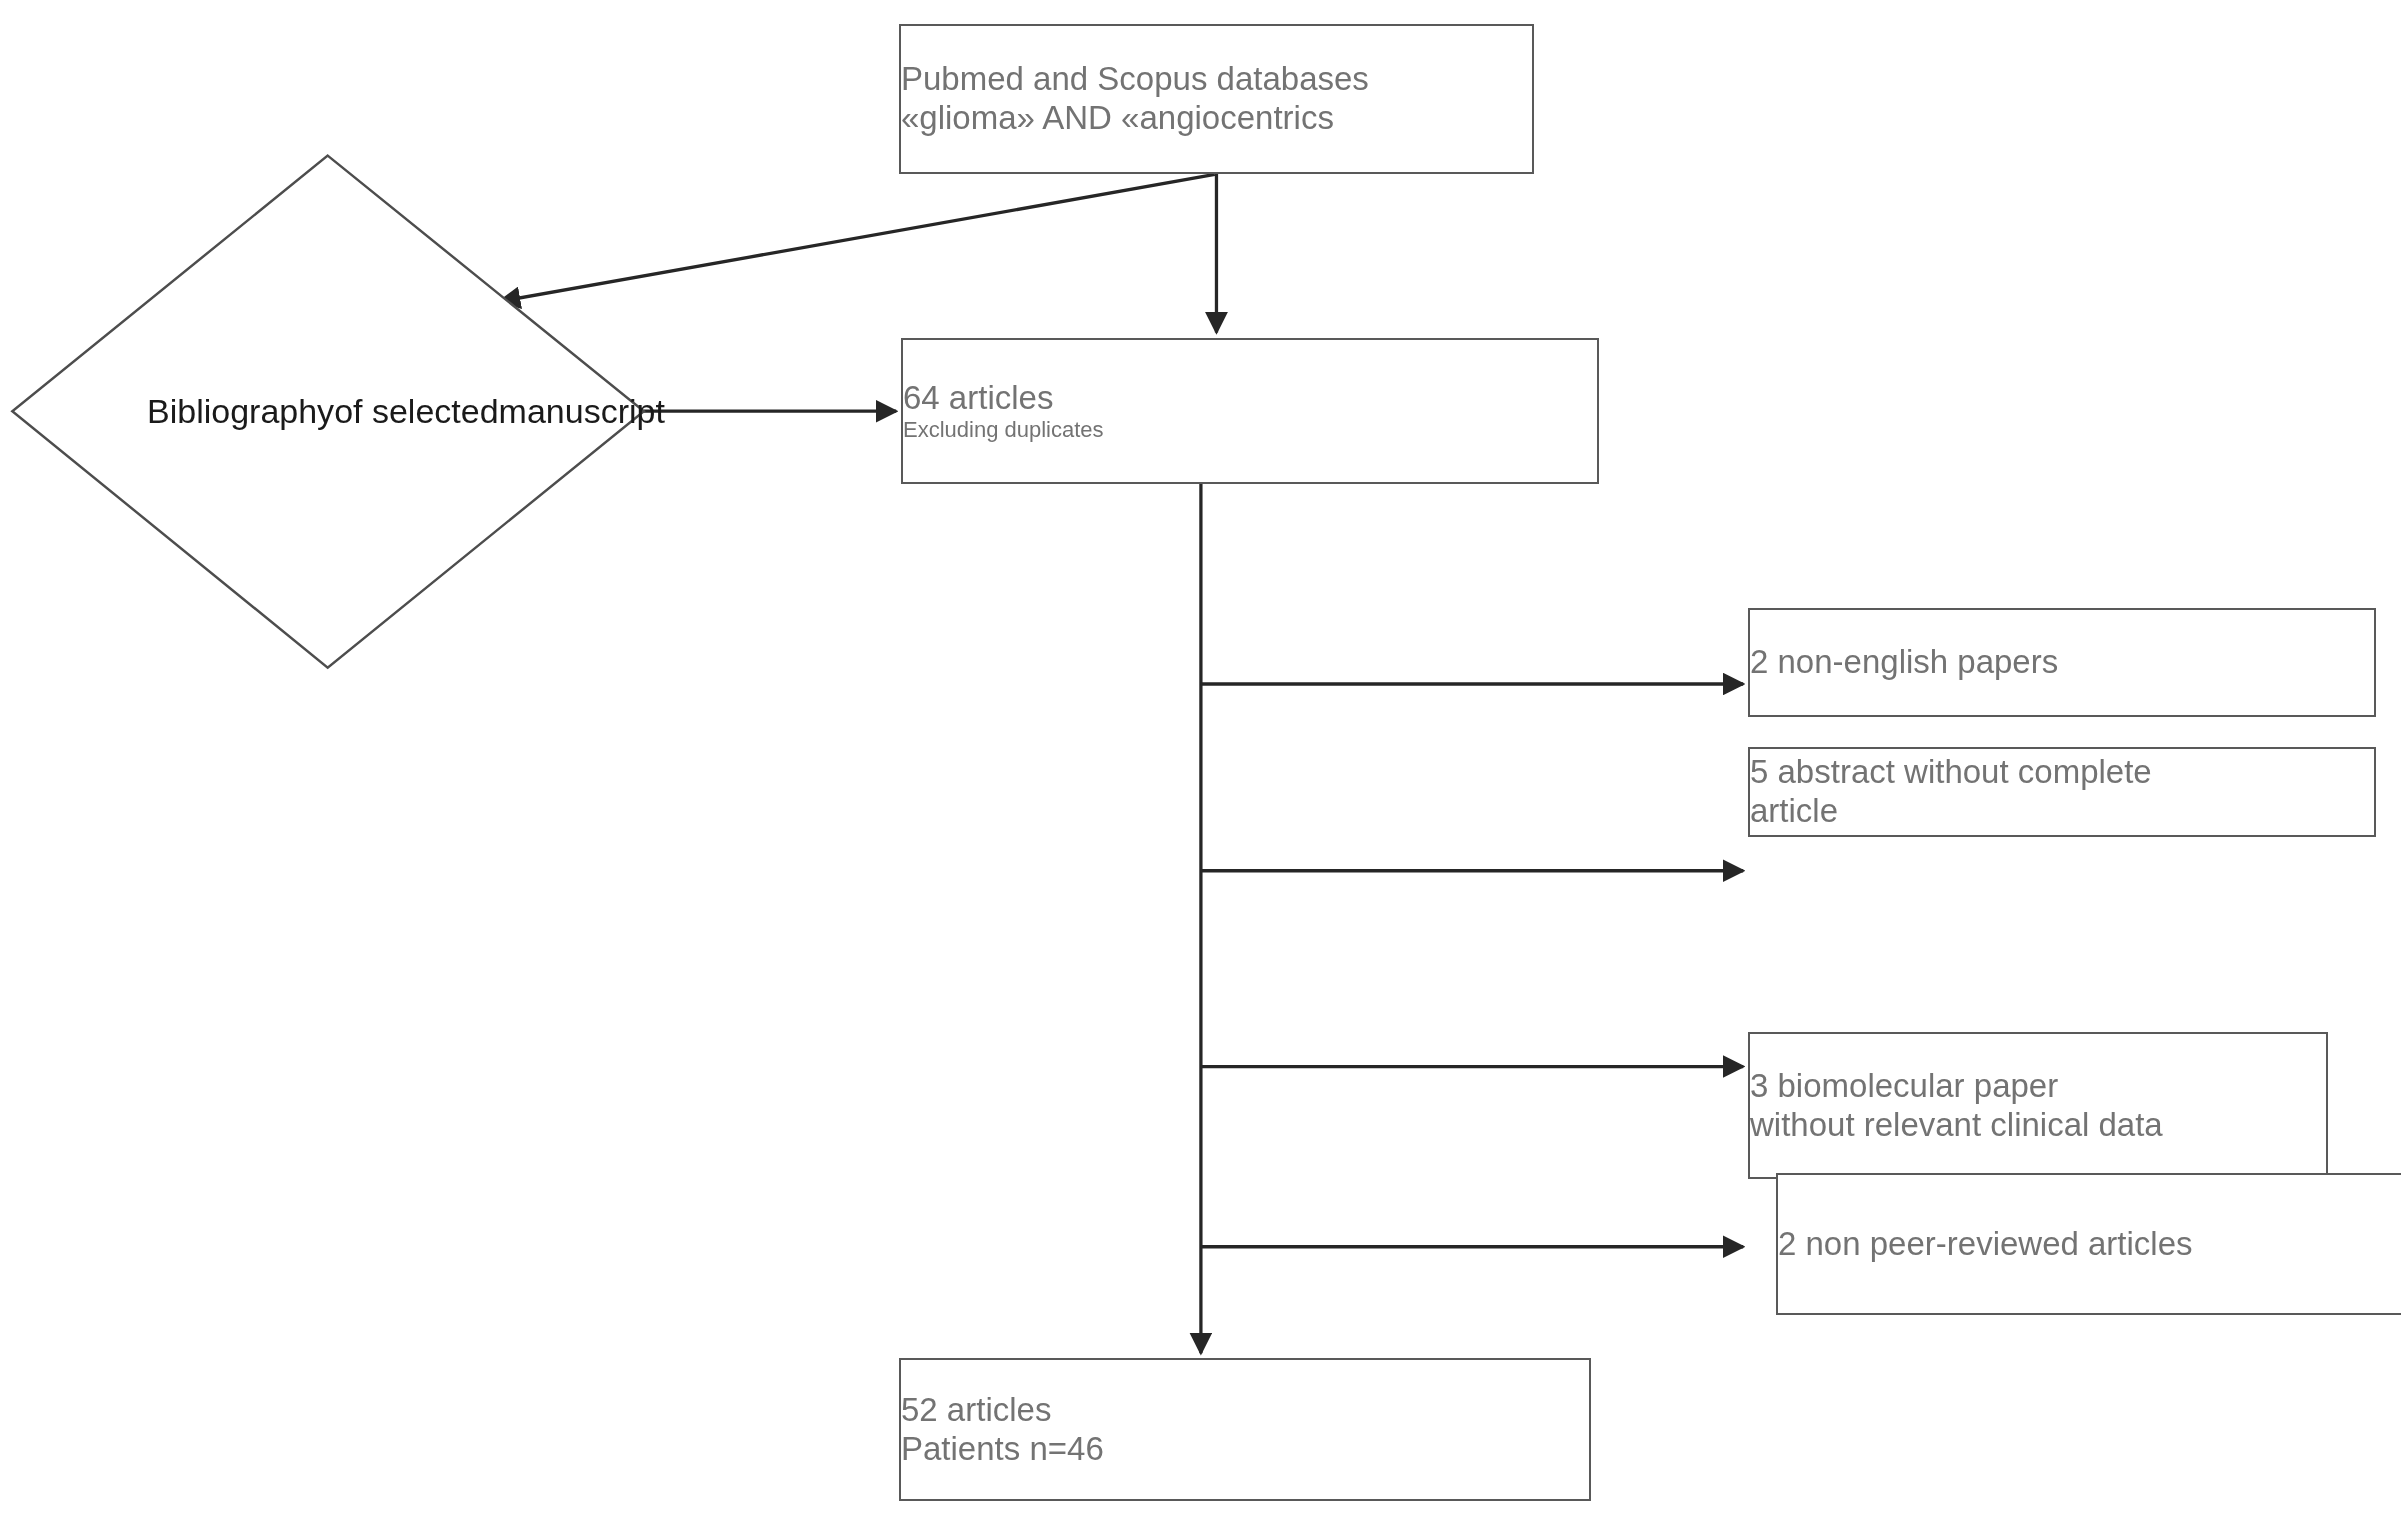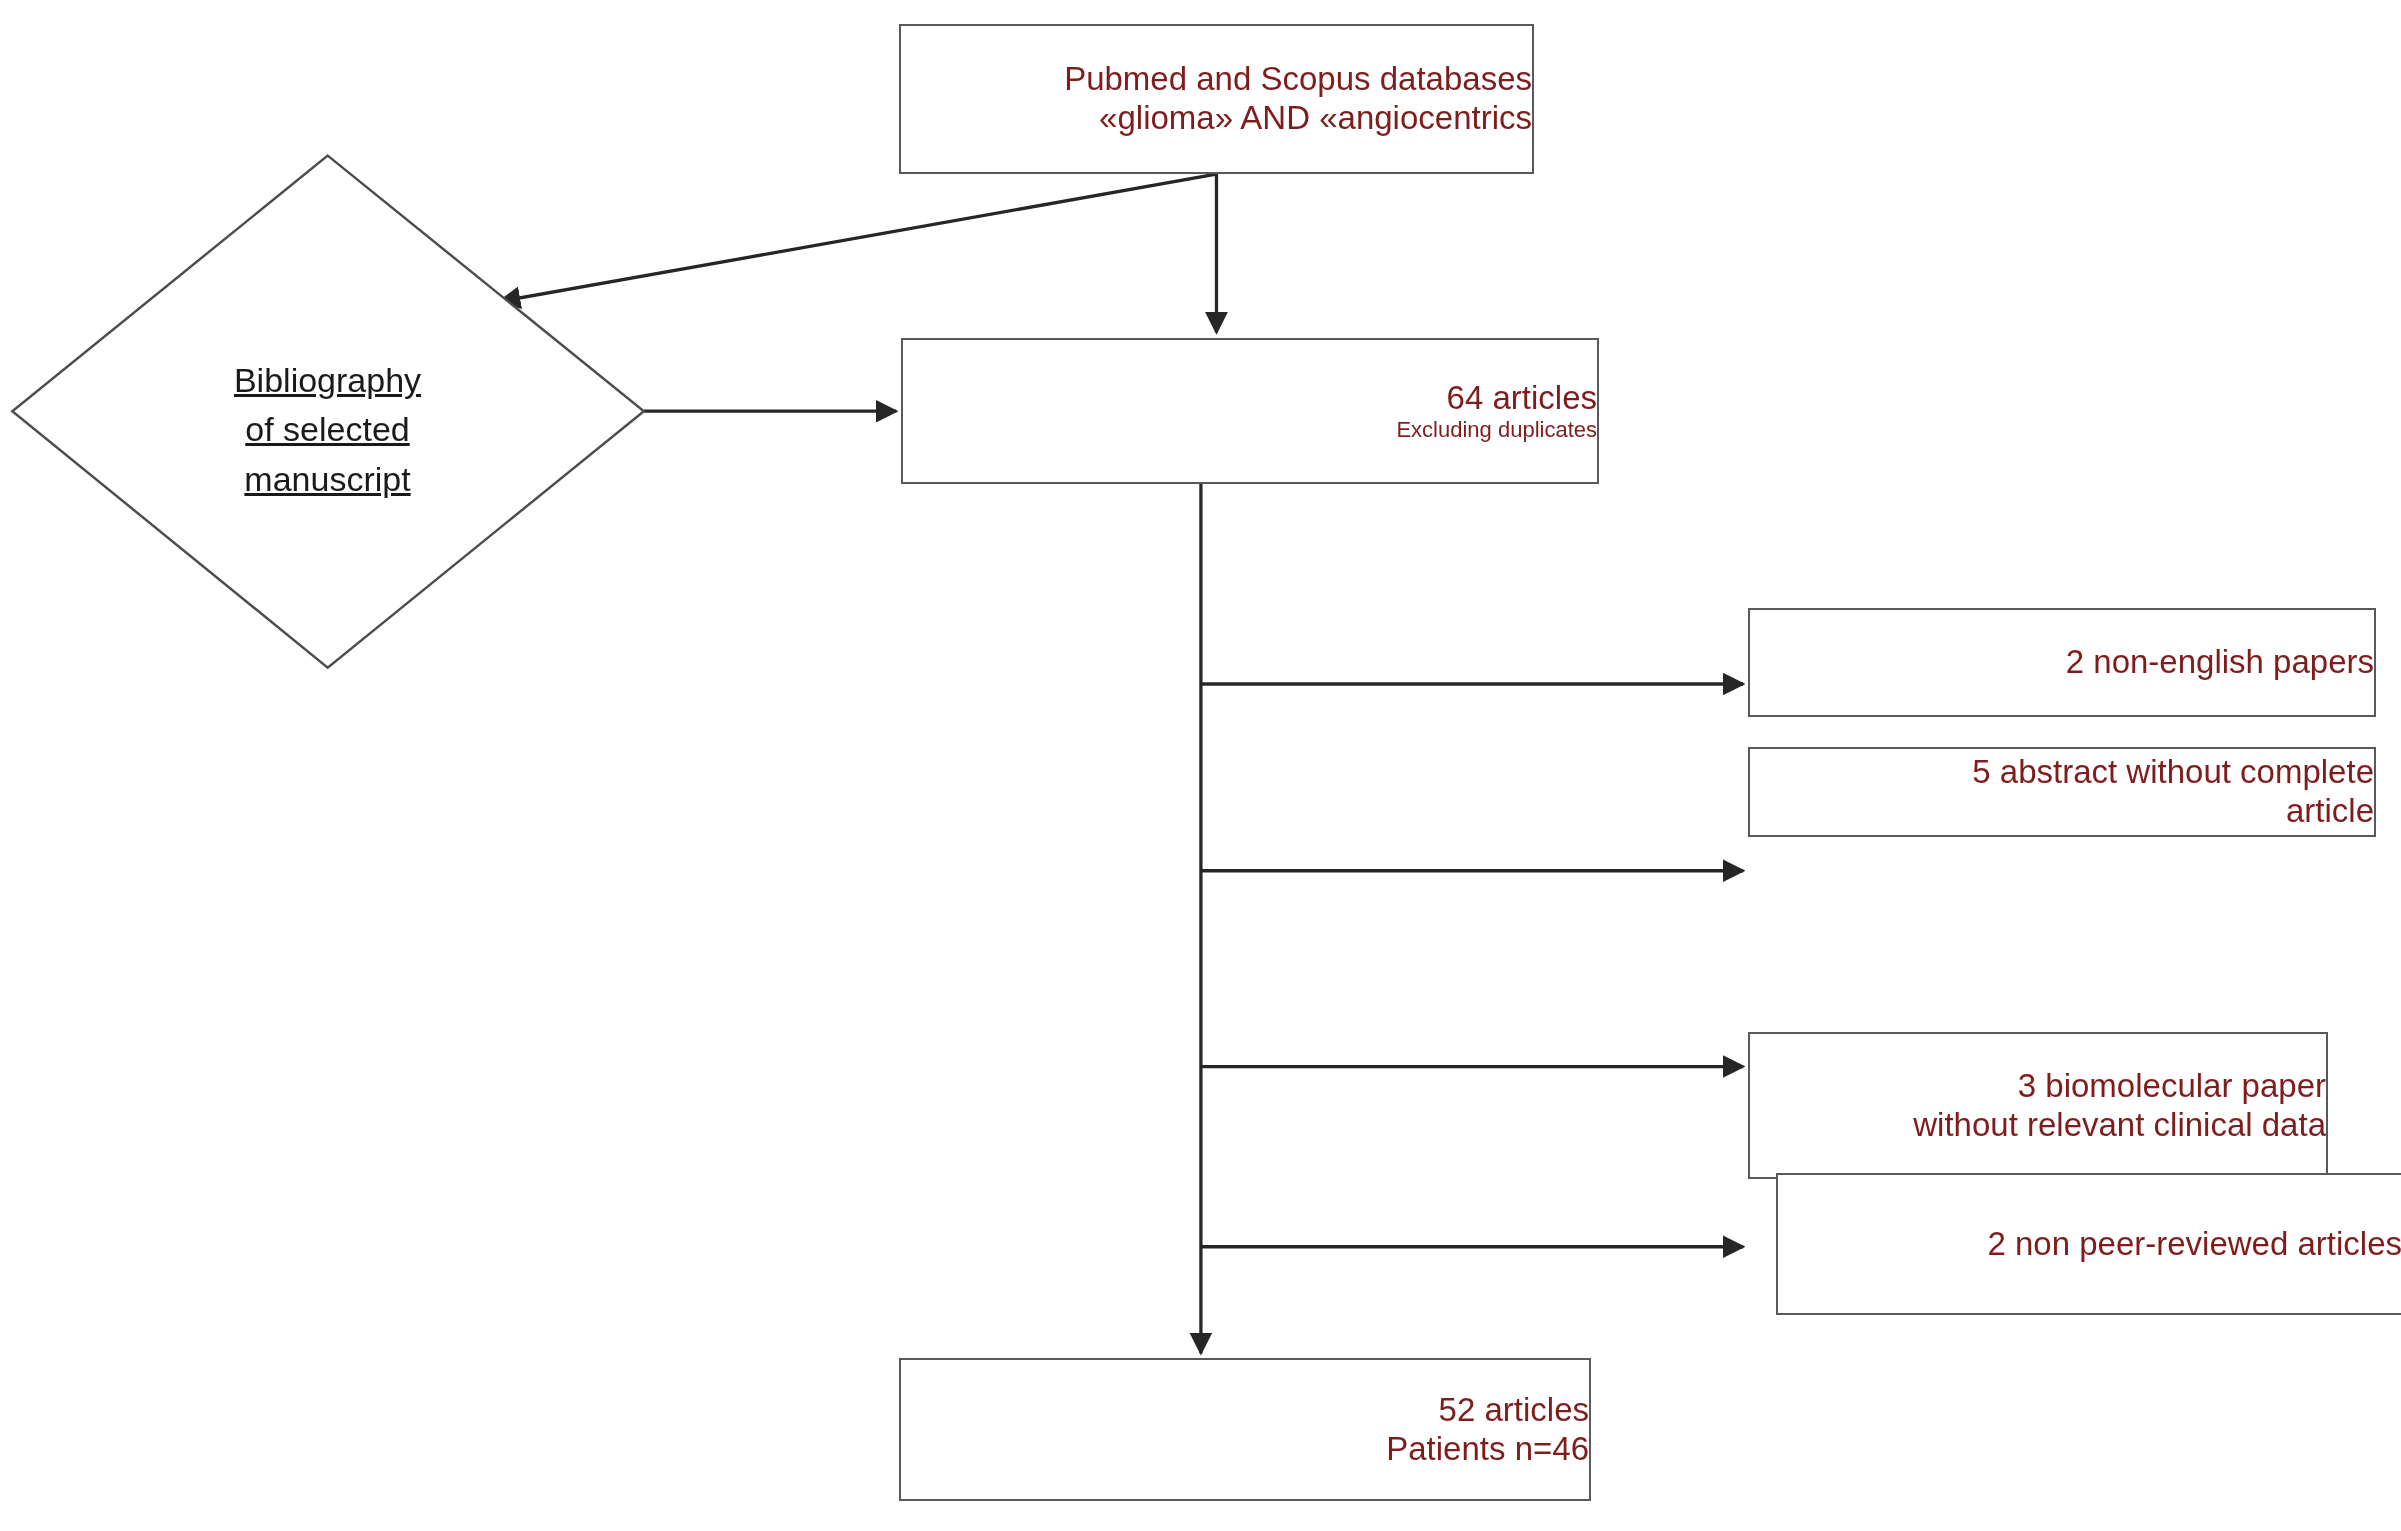--- a/index.html
+++ b/index.html
@@ -21,48 +21,47 @@
     top: 0;
     width: 2401px;
     height: 1531px;
     pointer-events: none;
   }
   .node {
     position: absolute;
     box-sizing: border-box;
     display: flex;
     flex-direction: column;
-    align-items: flex-end;
+    align-items: flex-start;
     justify-content: center;
     text-align: center;
-    color: #7f1d1d;
+    color: #737373;
   }
   .boxnode {
     border: 2.5px solid #595959;
     background: #ffffff;
   }
   .line-main {
     font-size: 33px;
     line-height: 1.18;
     white-space: pre;
   }
   .line-sub {
     font-size: 22px;
     line-height: 1.18;
     white-space: pre;
   }
   .diamond-label {
     position: absolute;
     display: flex;
-    flex-direction: column;
+    flex-direction: row;
     align-items: center;
-    justify-content: flex-end;
+    justify-content: flex-start;
     text-align: center;
     color: #1a1a1a;
-    text-decoration: underline;
   }
   .diamond-label .line-main {
     font-size: 34px;
     line-height: 1.45;
   }
 </style>
 </head>
 <body>
 
 <div id="stage">

